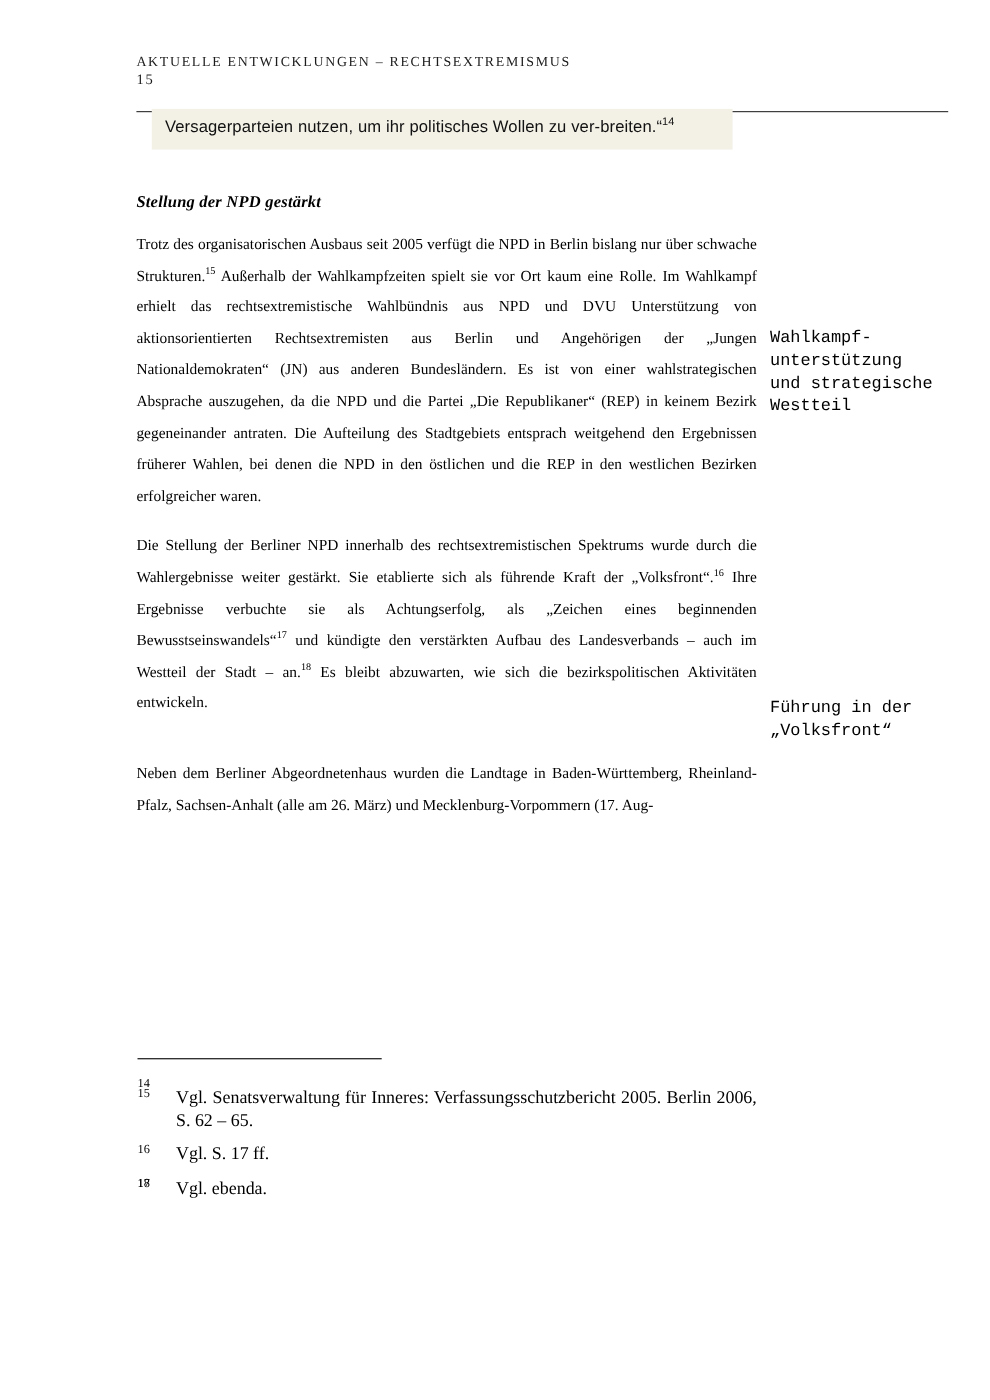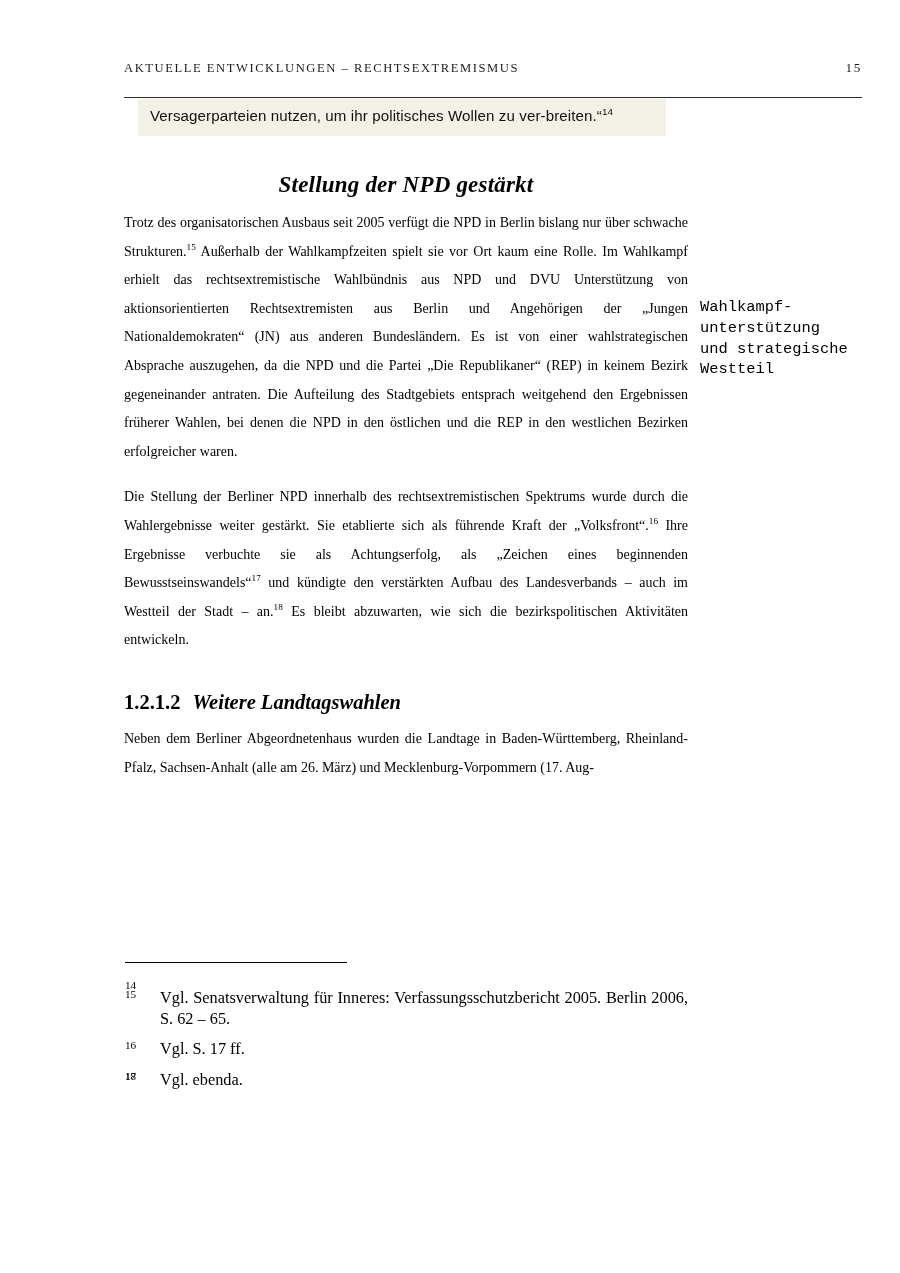--- a/index.html
+++ b/index.html
@@ -20,27 +20,28 @@
     position: absolute;
     left: 0; top: 0;
     width: 900px;
     height: 1273px;
   }
 
   
   .runhead {
     position: absolute;
     left: 124px;
-    top: 60px;
+    top: 49px;
     width: 738px;
     display: flex;
     align-items: baseline;
     justify-content: space-between;
     border-bottom: 1.1px solid #2b2b2b;
     padding-bottom: 21px;
+    flex-direction: column;
   }
   .runhead-title {
     font-family: "Liberation Serif", serif;
     font-size: 12.6px;
     letter-spacing: 1.55px;
     color: #1c1c1c;
     white-space: nowrap;
   }
   .runhead-page {
     font-family: "Liberation Serif", serif;
@@ -81,25 +82,24 @@
     left: 124px;
     top: 172px;
     width: 564px;
   }
 
   h3.subhead {
     margin: 0 0 12px 0;
     font-family: "Liberation Serif", serif;
     font-style: italic;
     font-weight: bold;
-    font-size: 23px;
+    font-size: 15px;
     line-height: 25px;
     color: #000;
     letter-spacing: 0.2px;
-    text-align: center;
   }
 
   h2.sectionhead {
     margin: 0 0 11px 0;
     font-family: "Liberation Serif", serif;
     font-style: italic;
     font-weight: bold;
     font-size: 20.5px;
     line-height: 24px;
     color: #000;
@@ -190,32 +190,35 @@
   <div class="col-main">
 
     <h3 class="subhead">Stellung der NPD gestärkt</h3>
 
     <p class="bodytext"><span>Trotz des organisatorischen Ausbaus seit 2005 verfügt die NPD in Berlin bislang nur über schwache Strukturen.</span><sup>15</sup><span> Außerhalb der Wahlkampfzeiten spielt sie vor Ort kaum eine Rolle. Im Wahlkampf erhielt das rechtsextremistische Wahlbündnis aus NPD und DVU Unterstützung von aktionsorientierten Rechtsextremisten aus Berlin und Angehörigen der „Jungen Nationaldemokraten“ (JN) aus anderen Bundesländern. Es ist von einer wahlstrategischen Absprache auszugehen, da die NPD und die Partei „Die Republikaner“ (REP) in keinem Bezirk gegeneinander antraten. Die Aufteilung des Stadtgebiets entsprach weitgehend den Ergebnissen früherer Wahlen, bei denen die NPD in den östlichen und die REP in den westlichen Bezirken erfolgreicher waren.</span></p>
 
     <p class="bodytext"><span>Die Stellung der Berliner NPD innerhalb des rechtsextremistischen Spektrums wurde durch die Wahlergebnisse weiter gestärkt. Sie etablierte sich als führende Kraft der „Volksfront“.</span><sup>16</sup><span> Ihre Ergebnisse verbuchte sie als Achtungserfolg, als „Zeichen eines beginnenden Bewusstseinswandels“</span><sup>17</sup><span> und kündigte den verstärkten Aufbau des Landesverbands – auch im Westteil der Stadt – an.</span><sup>18</sup><span> Es bleibt abzuwarten, wie sich die bezirkspolitischen Aktivitäten entwickeln.</span></p>
 
     <div class="gap-sec"></div>
 
-    <h2 class="sectionhead"><span class="num">1.2.1.2</span><span>Weitere Landtagswahlen</span></h2>
 
     <p class="bodytext">Neben dem Berliner Abgeordnetenhaus wurden die Landtage in Baden-Württemberg, Rheinland-Pfalz, Sachsen-Anhalt (alle am 26. März) und Mecklenburg-Vorpommern (17. Aug-</p>
   </div>
 
   <div class="marginnote" id="marginnote-1">
     <div>Wahlkampf-</div>
     <div>unterstützung</div>
     <div>und strategische</div>
     <div>Westteil</div>
   </div>
 
+  <div class="marginnote" id="marginnote-2">
+    <div>Führung in der</div>
+    <div>„Volksfront“</div>
+  </div>
 
   <div class="footnote-rule"></div>
 
   <div class="footnotes">
     <div class="footnote">
       <span class="fn-num">14</span>
     </div>
     <div class="footnote">
       <span class="fn-num">15</span>
       <span>Vgl. Senatsverwaltung für Inneres: Verfassungsschutzbericht 2005. Berlin 2006, S. 62 – 65.</span>

